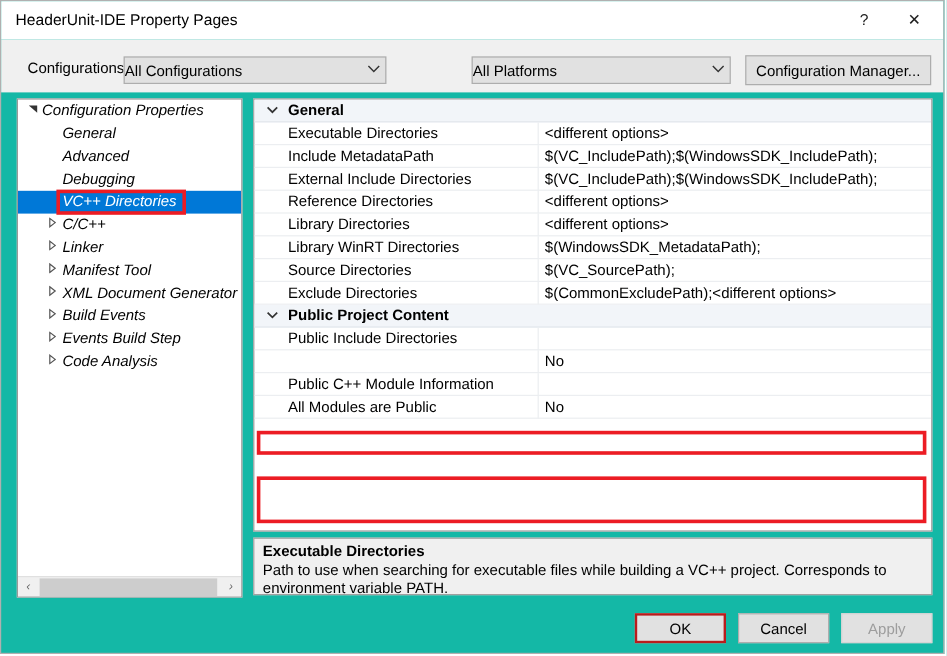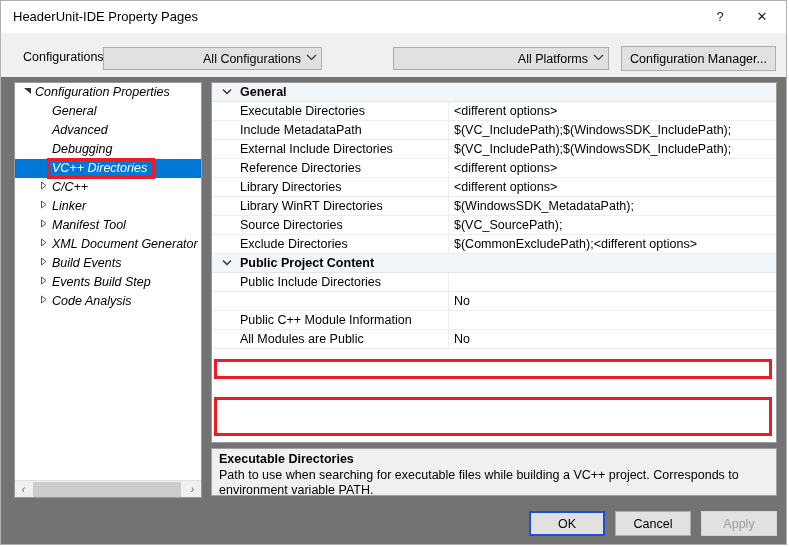--- a/index.html
+++ b/index.html
@@ -16,21 +16,21 @@
     overflow: hidden;
   }
 
   
   .dialog {
     position: absolute;
     left: 0; top: 0;
     width: 787px;
     height: 545px;
     border: 1px solid #b0b0b0;
-    background: #737373;
+    background: #14b8a6;
     box-sizing: border-box;
   }
 
   
   .titlebar {
     position: absolute;
     left: 0; top: 0;
     width: 100%;
     height: 32px;
     background: #ffffff;
@@ -80,27 +80,26 @@
     position: absolute;
     height: 23px;
     background: #e1e1e1;
     border: 1px solid #adadad;
     box-sizing: border-box;
     display: flex;
     align-items: center;
     cursor: default;
   }
   .combo .val {
-    padding-left: 8px;
+    padding-left: 0;
     font-size: 12.5px;
     color: #000;
     flex: 1;
     white-space: nowrap;
     overflow: hidden;
-    text-align: right;
   }
   .combo .chev {
     width: 20px;
     text-align: center;
     color: #333;
     font-size: 9px;
     line-height: 1;
   }
   #comboConfiguration { left: 102px; top: 46px; width: 219px; }
   #comboPlatform { left: 392px; top: 46px; width: 216px; }
@@ -288,21 +287,21 @@
     width: 548px;
     font-size: 12.5px;
     line-height: 15px;
     color: #000;
   }
 
   
   #btnOK {
     left: 528px; top: 510px; width: 76px; height: 25px;
     background: #e1e1e1;
-    border: 2px solid #1d4ed8;
+    border: 2px solid #b91c1c;
   }
   #btnCancel {
     left: 614px; top: 510px; width: 76px; height: 25px;
   }
   #btnApply {
     left: 700px; top: 510px; width: 76px; height: 25px;
     background: #e1e1e1;
     border: 1px solid #d4d4d4;
     color: #9d9d9d;
   }

